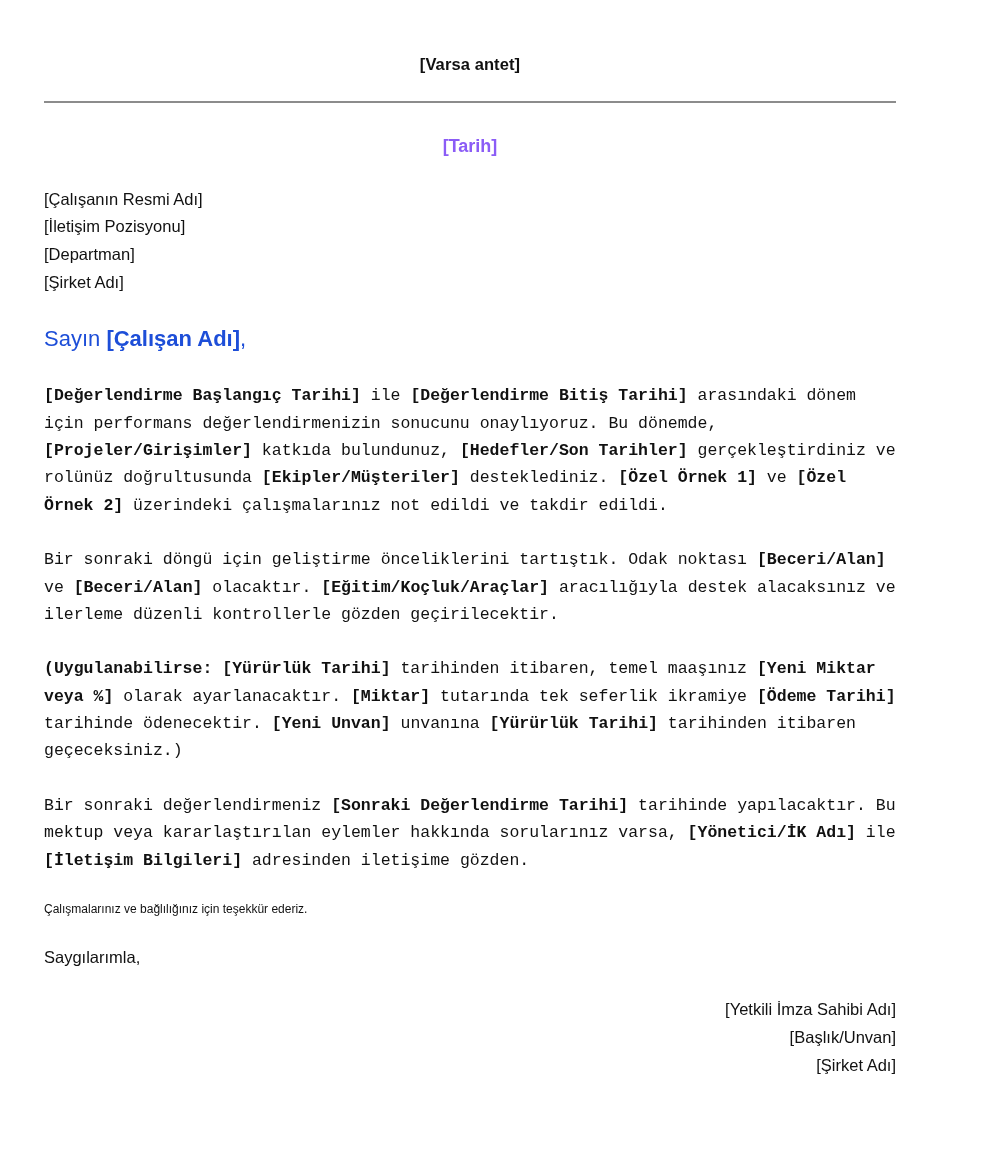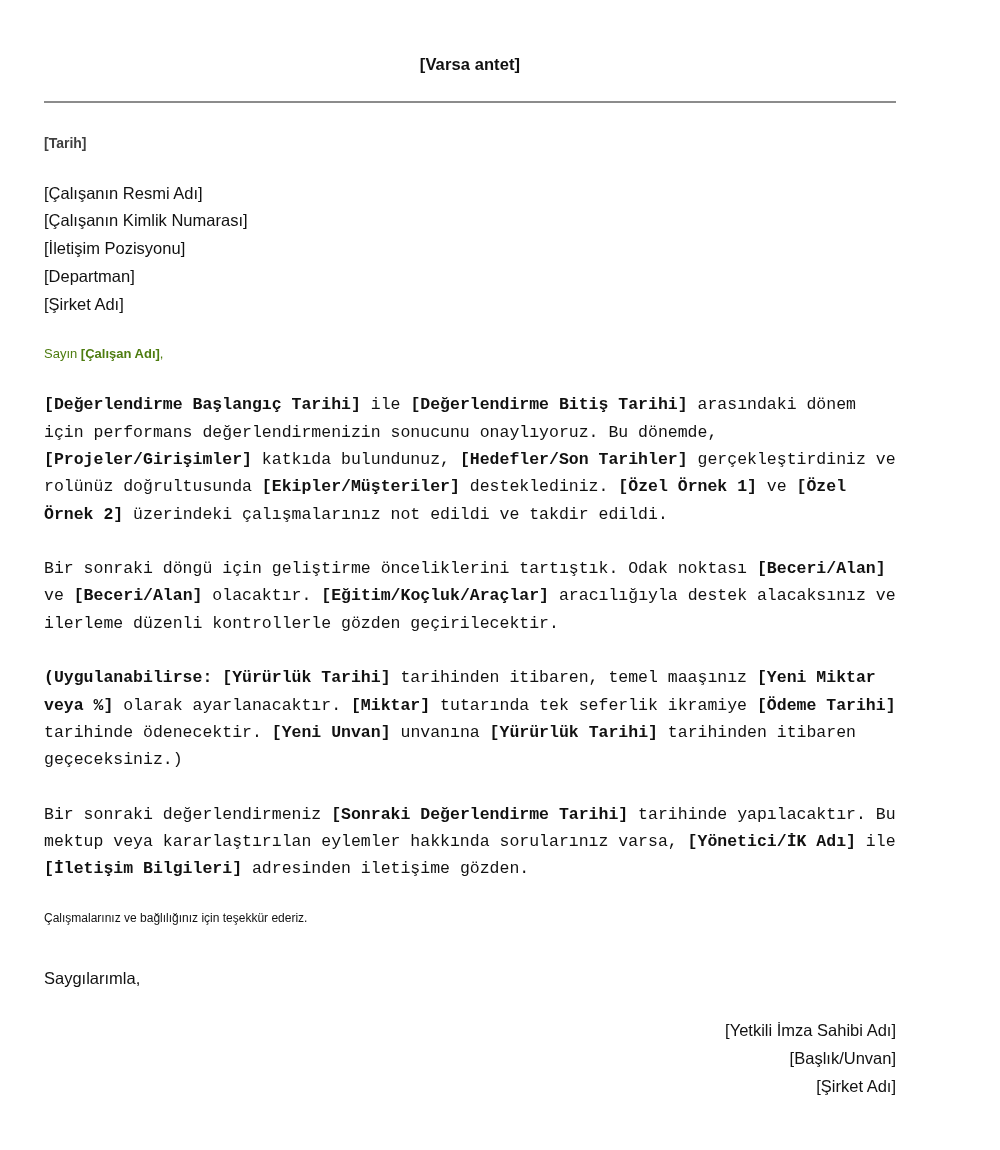--- a/index.html
+++ b/index.html
@@ -36,23 +36,24 @@
     margin-top: 26px;
     height: 2px;
     background: #8c8c8c;
     width: 100%;
   }
   .block {
     margin-top: 30px;
   }
   .date-line {
     font-weight: bold;
-    font-size: 14px;
+    font-size: 18px;
     line-height: 1.45;
-    color: #404040;
+    color: #8b5cf6;
+    text-align: center;
   }
   .recipient {
     margin-top: 26px;
   }
   .recipient .line,
   .signature .line {
     font-weight: normal;
     font-size: 16.5px;
     line-height: 1.68;
     color: #111111;
@@ -60,43 +61,43 @@
   }
   .subject {
     margin-top: 27px;
     font-weight: bold;
     font-size: 16.5px;
     line-height: 1.45;
     color: #111111;
   }
   .salutation {
     margin-top: 27px;
-    font-size: 13px;
+    font-size: 22px;
     line-height: 1.45;
-    color: #4d7c0f;
+    color: #1d4ed8;
   }
   p.para {
     margin: 0;
     padding: 0;
     margin-top: 27px;
     font-size: 16.5px;
     line-height: 1.66;
     color: #111111;
     text-align: left;
     max-width: 912px;
     font-family: Liberation Mono, monospace;
   }
   .closing {
     margin-top: 27px;
     font-size: 12px;
     line-height: 1.45;
     color: #111111;
   }
   .signoff {
-    margin-top: 40px;
+    margin-top: 28px;
     font-size: 16.5px;
     line-height: 1.45;
     color: #111111;
   }
   .signature {
     margin-top: 26px;
     padding-bottom: 30px;
     text-align: right;
   }
   .ph { font-weight: bold; }
@@ -109,21 +110,20 @@
   <div class="letterhead">[Varsa antet]</div>
 
   <div class="rule"></div>
 
   <div class="block">
     <div class="date-line">[Tarih]</div>
   </div>
 
   <div class="recipient">
       <div class="line">[Çalışanın Resmi Adı]</div>
-      <div class="line">[Çalışanın Kimlik Numarası]</div>
       <div class="line">[İletişim Pozisyonu]</div>
       <div class="line">[Departman]</div>
       <div class="line">[Şirket Adı]</div>
     </div>
 
 
   <div class="salutation">
     <span>Sayın </span><span class="ph">[Çalışan Adı]</span><span>,</span>
   </div>
 

